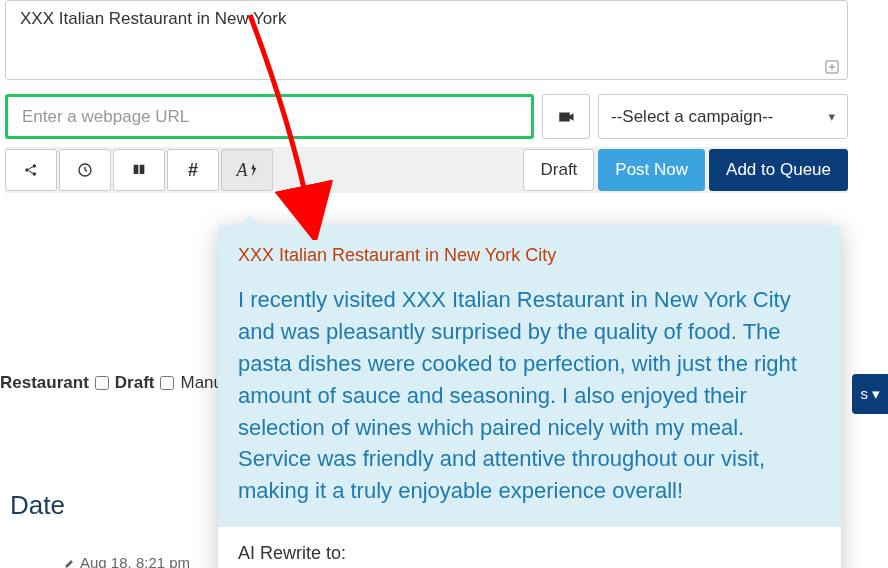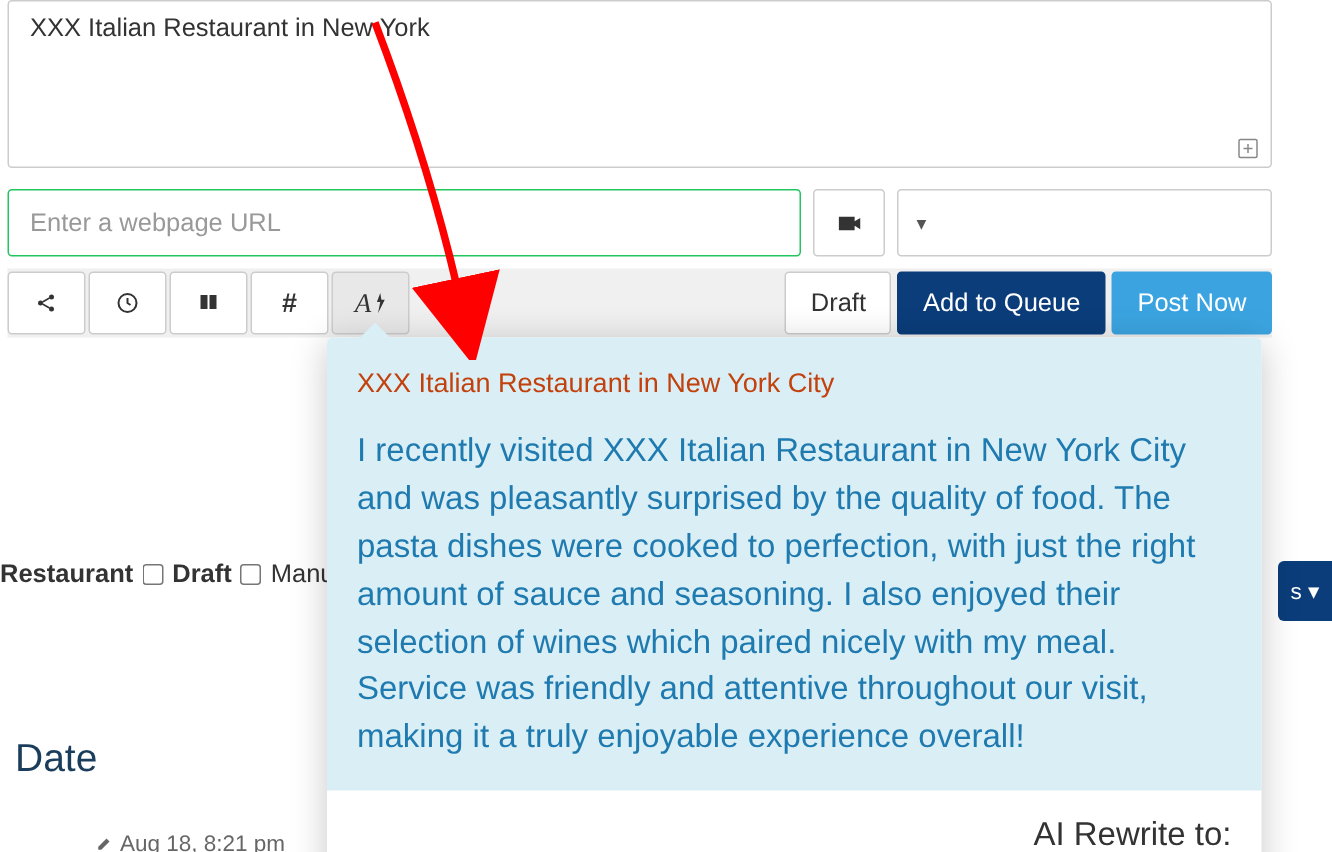--- a/index.html
+++ b/index.html
@@ -6,21 +6,21 @@
 body {
   font-family: -apple-system, BlinkMacSystemFont, "Segoe UI", Helvetica, Arial, sans-serif;
   background: #fff;
   width: 888px;
   height: 568px;
   position: relative;
   overflow: hidden;
 }
 .main-textarea {
   width: 843px;
-  height: 112px;
+  height: 80px;
   margin-left: 5px;
   border: 1px solid #ccc;
   border-radius: 3px;
   padding: 8px 14px;
   font-size: 17px;
   color: #333;
   position: relative;
 }
 .expand-icon {
   position: absolute;
@@ -33,21 +33,21 @@
 .url-row {
   display: flex;
   gap: 8px;
   margin-left: 5px;
   margin-top: 14px;
   width: 843px;
 }
 .url-input {
   flex: 1;
   height: 45px;
-  border: 1px solid #22c55e;
+  border: 3px solid #22c55e;
   border-radius: 3px;
   padding: 0 14px;
   font-size: 17px;
   color: #999;
   display: flex;
   align-items: center;
 }
 .video-btn {
   width: 48px;
   height: 45px;
@@ -188,24 +188,23 @@
 }
 .ai-body {
   color: #1f7ab0;
   font-size: 22px;
   line-height: 1.45;
 }
 .ai-rewrite {
   padding: 16px 20px 12px 20px;
 }
 .ai-rewrite-label {
-  font-size: 22px;
+  font-size: 18px;
   color: #333;
   margin-bottom: 12px;
-  text-align: right;
 }
 .ai-rewrite-select {
   border: 1px solid #ccc;
   border-radius: 3px;
   height: 42px;
   display: flex;
   align-items: flex-start;
   justify-content: space-between;
   padding: 0 14px;
   font-size: 17px;
@@ -235,20 +234,21 @@
 <div class="url-row">
   <div class="url-input">
     <span>Enter a webpage URL</span>
   </div>
   <div class="video-btn">
     <svg viewBox="0 0 24 24" width="18" height="18" fill="#333">
       <path d="M3 6h14v12H3z M17 10l5-3v10l-5-3z"></path>
     </svg>
   </div>
   <div class="campaign-select">
+    <span>--Select a campaign--</span>
     <span class="chev">▾</span>
   </div>
 </div>
 
 <div class="toolbar-row">
   <div class="tool-btn">
     <svg viewBox="0 0 24 24" width="16" height="16" fill="#333">
       <circle cx="6" cy="12" r="2.5"></circle>
         <circle cx="17" cy="6" r="2.5"></circle>
         <circle cx="17" cy="18" r="2.5"></circle>
@@ -274,25 +274,25 @@
       <span style="font-style:italic;font-family:serif;font-size:18px">A</span>
       <svg viewBox="0 0 12 18" width="9" height="16" fill="#333">
           <path d="M6 0L3 8h3l-2 10 6-12H7z"></path>
         </svg>
     </span>
   </div>
   <div class="spacer"></div>
   <div class="action-btn btn-draft">
     <span>Draft</span>
   </div>
+  <div class="action-btn btn-postnow">
+    <span>Post Now</span>
+  </div>
   <div class="action-btn btn-addqueue">
     <span>Add to Queue</span>
-  </div>
-  <div class="action-btn btn-postnow">
-    <span>Post Now</span>
   </div>
 </div>
 
 <div class="filters-row">
   <span style="font-weight:600">Restaurant</span>
   <input type="checkbox" style="">
   <span style="font-weight:600">Draft</span>
   <input type="checkbox" style="">
   <span style="font-weight:400">Manu</span>
 </div>

